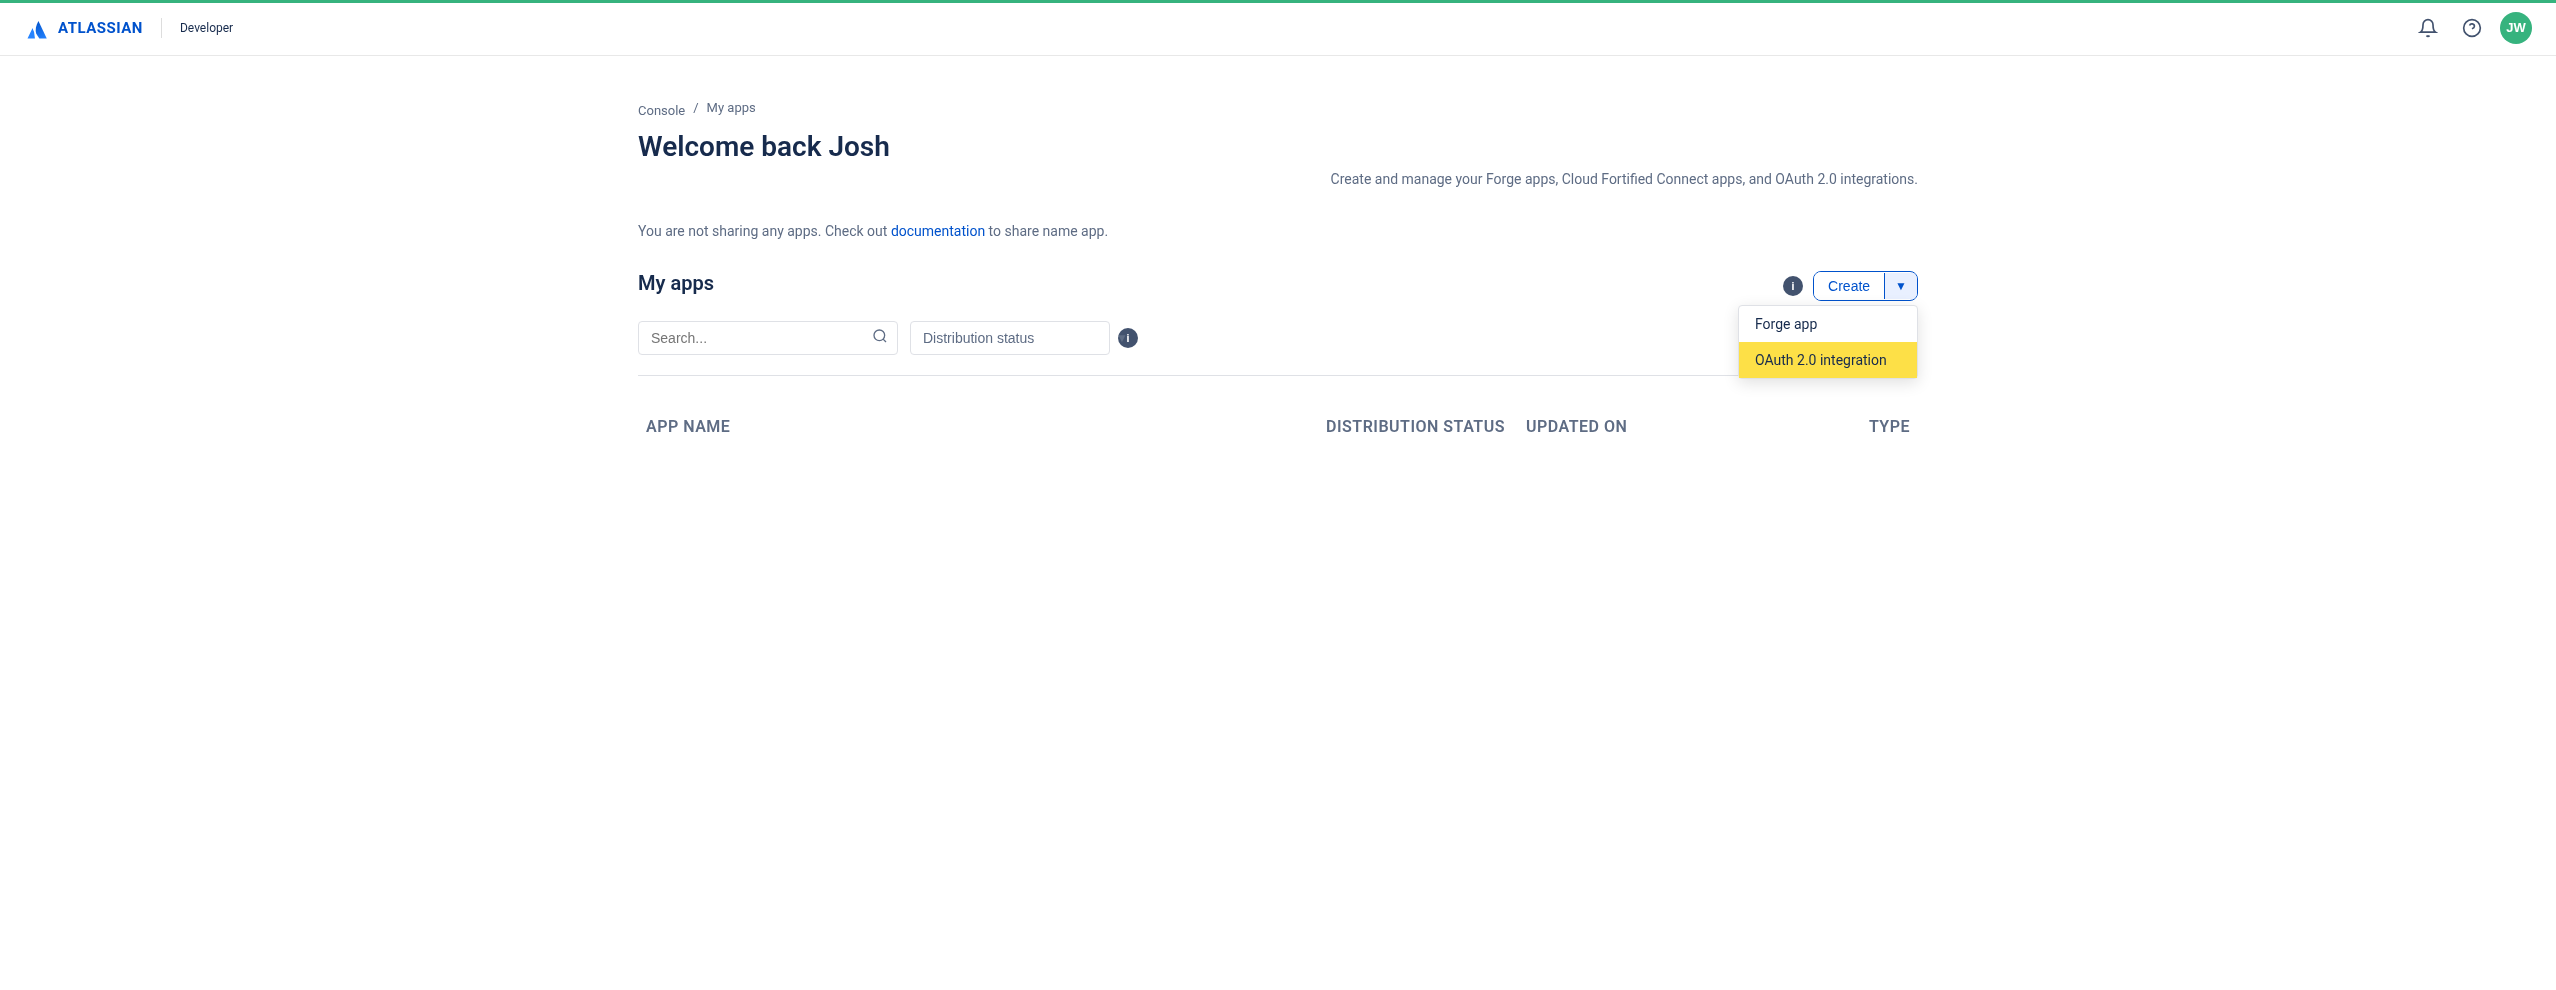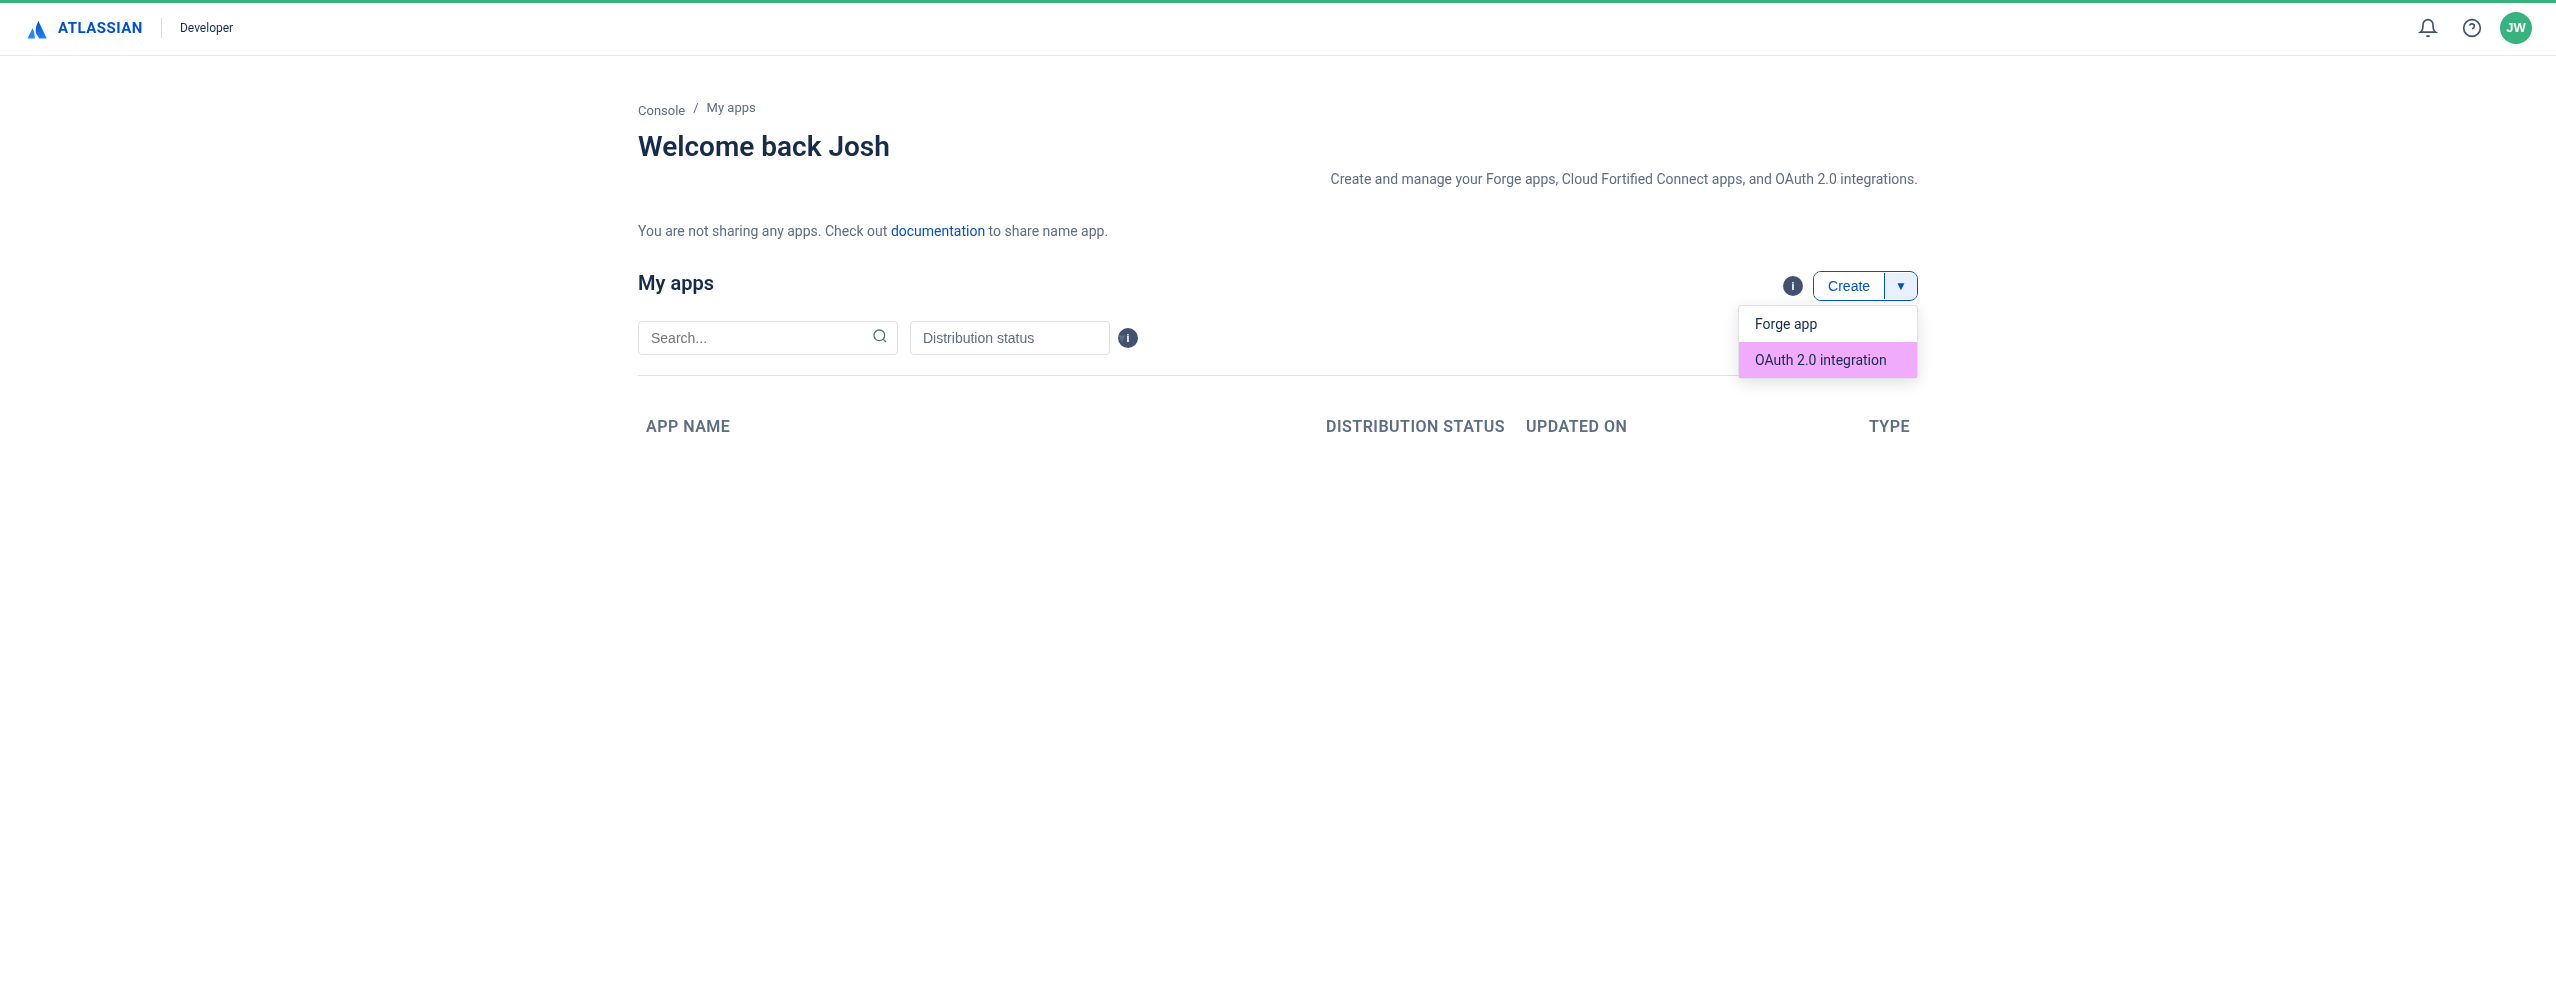--- a/index.html
+++ b/index.html
@@ -292,21 +292,21 @@
       min-width: 180px;
       z-index: 100;
     }
     .dropdown-item {
       padding: 10px 16px;
       font-size: 14px;
       color: #172b4d;
       cursor: pointer;
       display: block;
     }
-    .dropdown-item.selected { background: #f0abfc; }
+    .dropdown-item.selected { background: #fde047; }
 
     .create-area {
       position: relative;
     }
   </style>
 </head>
 <body>
 
 <nav class="topnav">
   <div class="logo-area">

